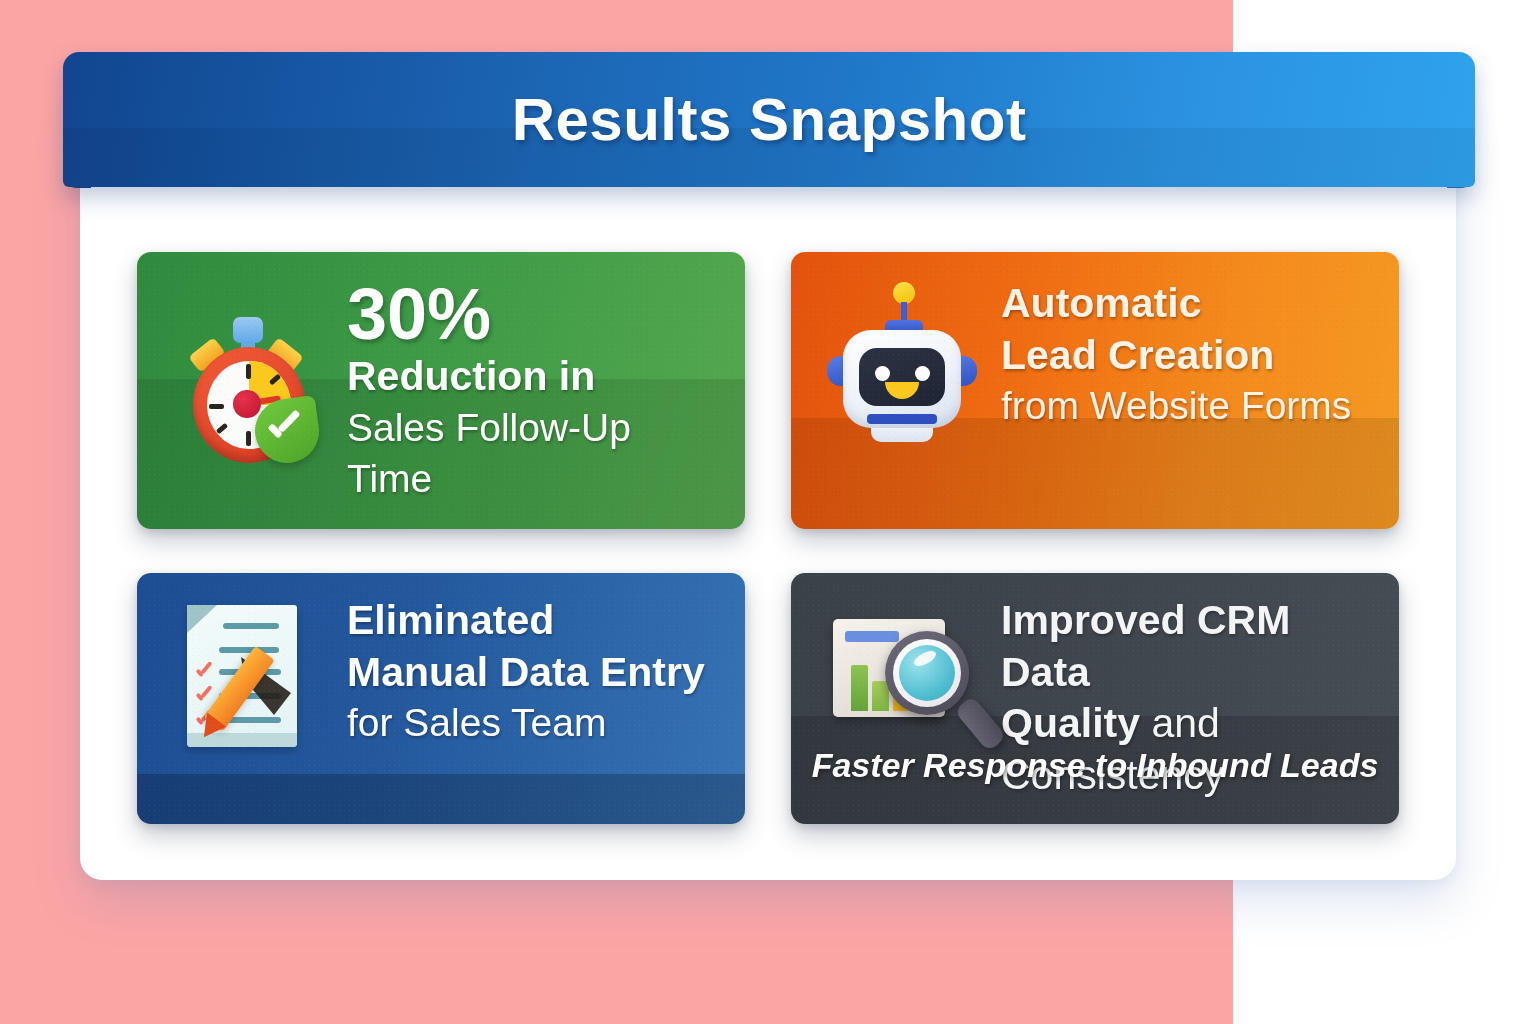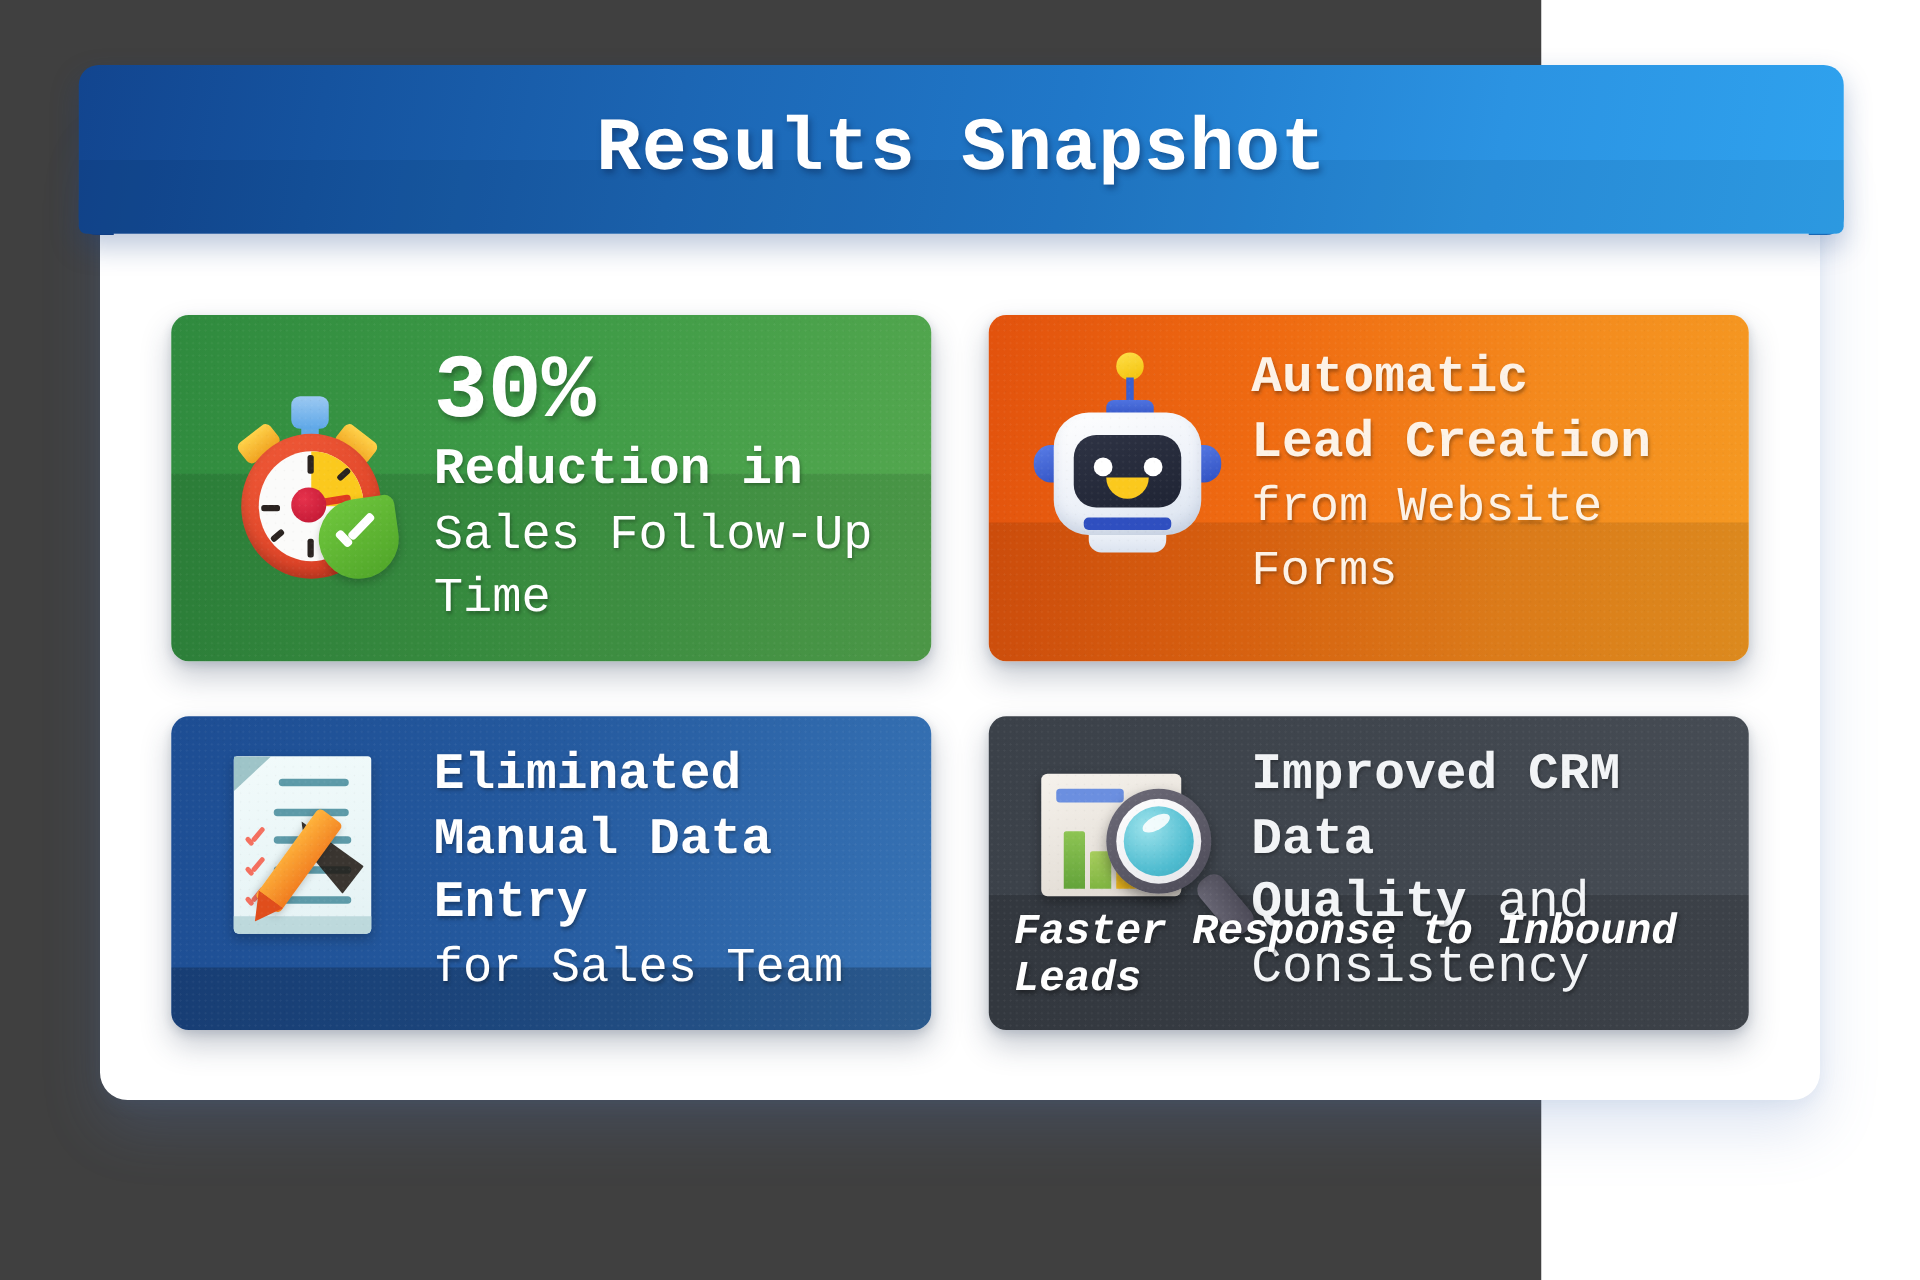--- a/index.html
+++ b/index.html
@@ -7,22 +7,21 @@
   html, body {
     width:1536px; height:1024px;
     background:#ffffff;
     font-family:"Liberation Sans", sans-serif;
     overflow:hidden;
   }
 
   #stage {
     position:relative;
     width:1233px; height:1024px;
-    background:#404040;
-    font-family:Liberation Mono, monospace;
+    background:#fca5a5;
   }
 
   
   .panel {
     position:absolute;
     left:80px; top:100px;
     width:1376px; height:780px;
     background:#ffffff;
     border-radius:22px;
     box-shadow:0 22px 48px rgba(90,125,190,0.20),

